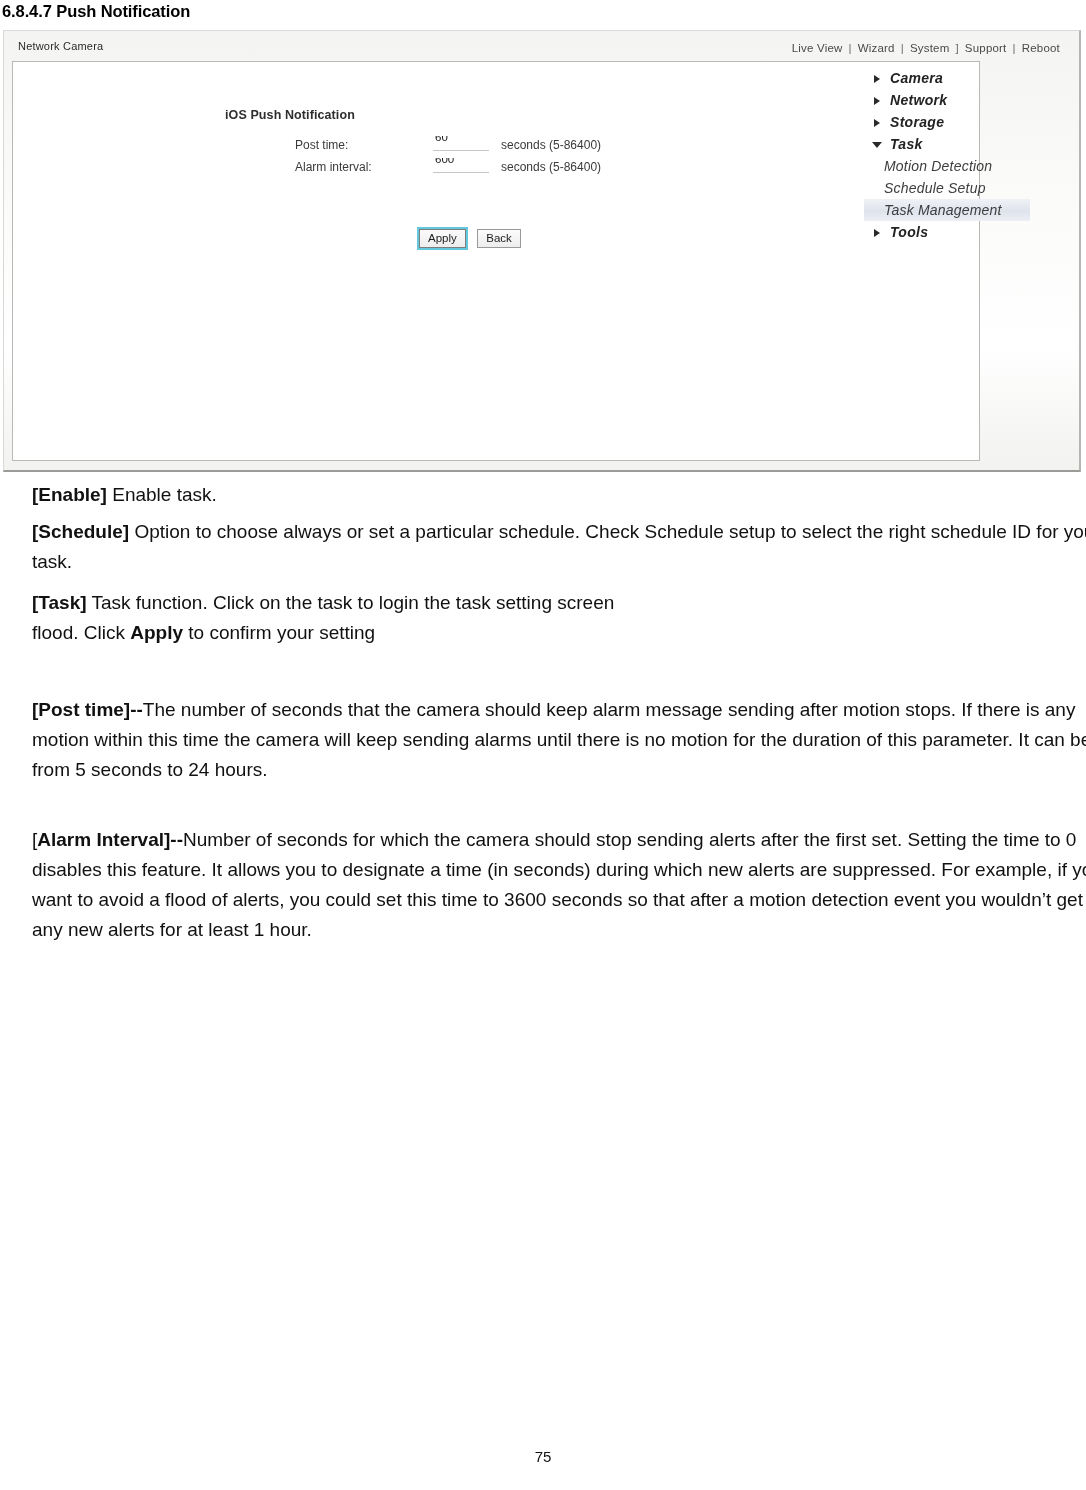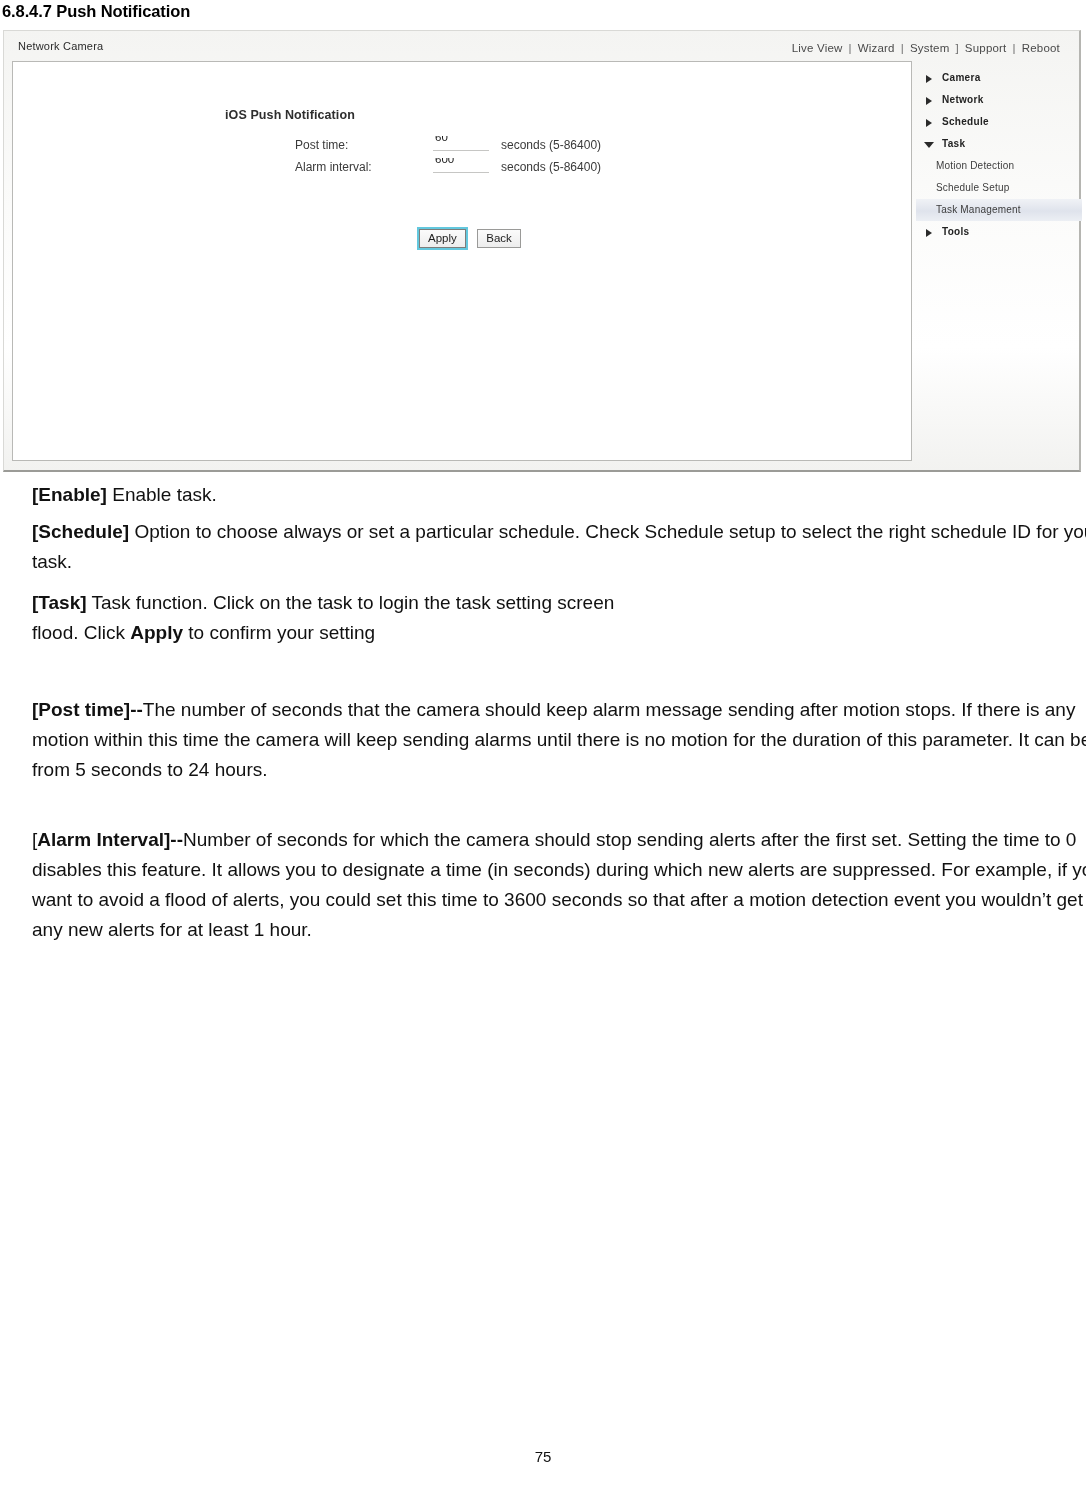--- a/index.html
+++ b/index.html
@@ -63,21 +63,21 @@
     letter-spacing: 0.2px;
   }
   .topnav span.lnk { padding: 0 1px; }
   .topnav span.sep { color: #6d6d6d; padding: 0 5px; }
 
   
   .panel {
     position: absolute;
     left: 8px;
     top: 30px;
-    width: 900px;
+    width: 968px;
     height: 400px;
     background: #ffffff;
     border: 1px solid #b9b9b6;
     box-sizing: border-box;
   }
 
   .form-title {
     position: absolute;
     left: 212px;
     top: 46px;
@@ -139,25 +139,26 @@
   }
   .btn.focused {
     outline: 2px solid #63c8de;
     outline-offset: 0px;
     border-color: #7d7d7b;
   }
 
   
   .tree {
     position: absolute;
-    left: 912px;
+    left: 860px;
     top: 36px;
     width: 166px;
-    font-size: 10px;
+    font-size: 14px;
     color: #232323;
+    font-style: italic;
   }
   .tnode {
     position: relative;
     height: 22px;
     line-height: 22px;
     padding-left: 26px;
     white-space: nowrap;
   }
   .tnode.parent { font-weight: bold; letter-spacing: 0.3px; }
   .tnode.child  { padding-left: 20px; color: #3d3d3d; letter-spacing: 0.2px; }
@@ -249,21 +250,21 @@
       <span>Camera</span>
     </div>
 
     <div class="tnode parent">
       <span class="tri right"></span>
       <span>Network</span>
     </div>
 
     <div class="tnode parent">
       <span class="tri right"></span>
-      <span>Schedule</span>
+      <span>Storage</span>
     </div>
 
     <div class="tnode parent">
       <span class="tri down"></span>
       <span>Task</span>
     </div>
 
     <div class="tnode child">
       <span>Motion Detection</span>
     </div>

